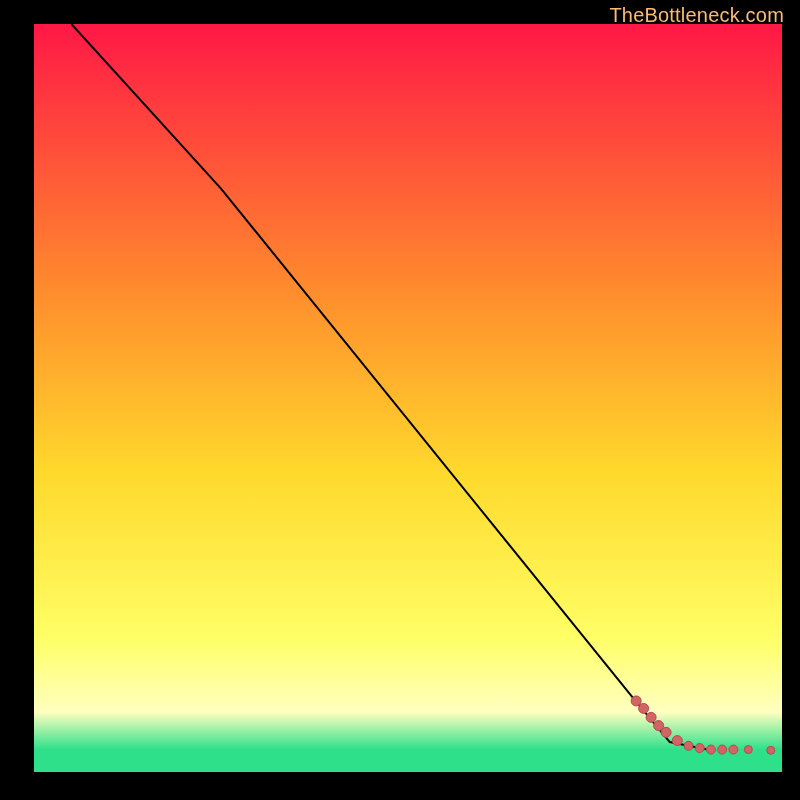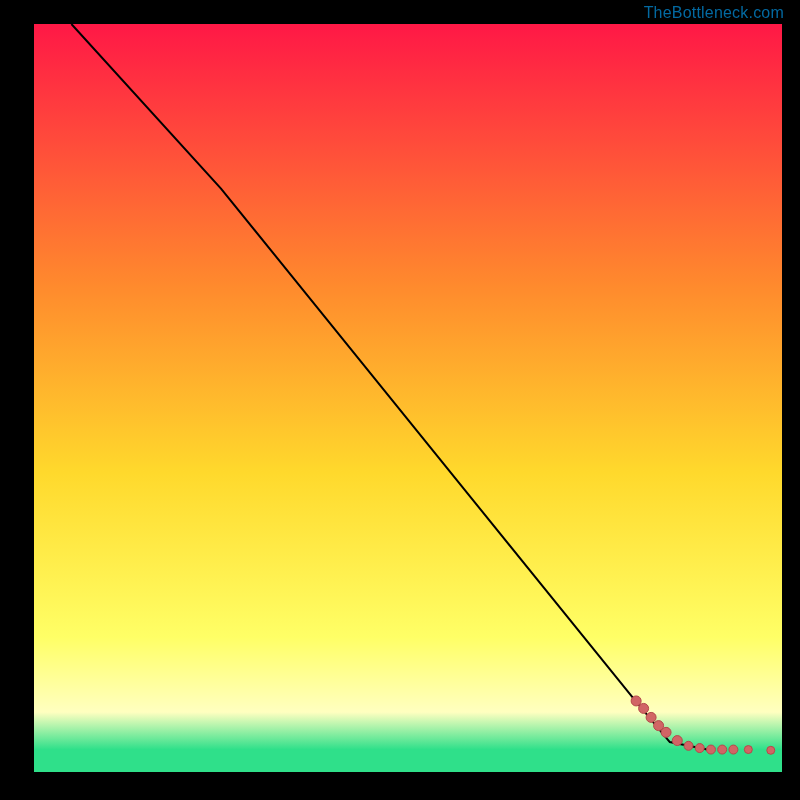--- a/index.html
+++ b/index.html
@@ -14,22 +14,22 @@
   .outer {
     position: relative;
     width: 800px;
     height: 800px;
     background: #000;
   }
   .watermark {
     position: absolute;
     top: 4px;
     right: 16px;
-    color: #0369a1;
-    font-size: 16px;
+    color: #fdba74;
+    font-size: 20px;
     font-weight: 500;
     letter-spacing: 0.2px;
     z-index: 3;
   }
   .plot-area {
     position: absolute;
     left: 34px;
     top: 24px;
     width: 748px;
     height: 748px;

